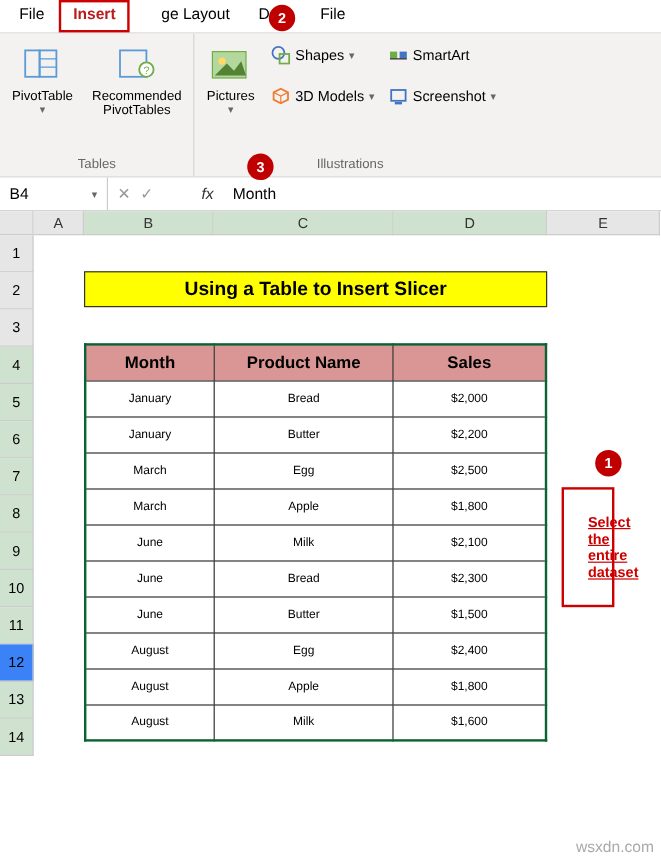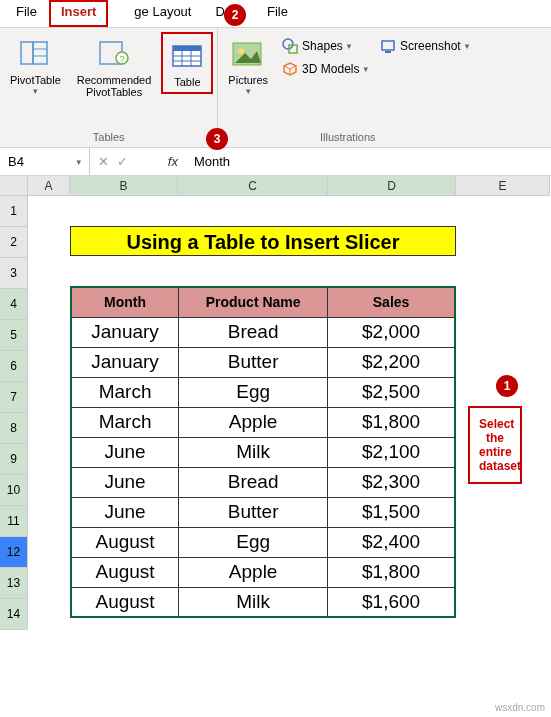--- a/index.html
+++ b/index.html
@@ -10,47 +10,47 @@
 .ribbon-tab { padding: 4px 12px; cursor: pointer; color: #000000; }
 .ribbon-tab.active { border: 2px solid #c00; color: #b91c1c; font-weight: 700; padding: 2px 10px; }
 
 .ribbon { display: flex; background: #f3f2f1; border-bottom: 1px solid #d4d4d4; height: 120px; }
 .ribbon-group { display: flex; flex-direction: column; align-items: center; border-right: 1px solid #d4d4d4; padding: 4px 4px 2px 4px; }
 .ribbon-group-content { display: flex; flex: 1; align-items: flex-start; gap: 4px; }
 .ribbon-group-label { font-size: 11px; color: #666; padding: 2px 0; }
 .big-btn { display: flex; flex-direction: column; align-items: center; justify-content: flex-start; padding: 4px 6px; cursor: pointer; font-size: 11px; text-align: center; }
 .big-btn .icon-box { width: 36px; height: 36px; display: flex; align-items: center; justify-content: center; margin-bottom: 2px; }
 .big-btn.highlighted { border: 2px solid #c00; }
-.small-btn-col { display: flex; flex-direction: column; gap: 3px; padding-top: 4px; }
+.small-btn-col { display: flex; flex-direction: column; gap: 14px; padding-top: 4px; }
 .small-btn { display: flex; align-items: center; gap: 4px; font-size: 12px; padding: 2px 4px; cursor: pointer; }
 .small-btn .mini-icon { width: 16px; height: 16px; display: flex; align-items: center; justify-content: center; }
 
 .step-badge { position: absolute; width: 22px; height: 22px; background: #c00000; color: #fff; border-radius: 50%; display: flex; align-items: center; justify-content: center; font-size: 12px; font-weight: bold; z-index: 10; }
 
 
 .formula-bar { display: flex; align-items: center; border-bottom: 1px solid #d4d4d4; height: 28px; background: #fff; font-size: 13px; }
 .name-box { width: 90px; border-right: 1px solid #ccc; padding: 0 8px; display: flex; align-items: center; justify-content: space-between; height: 100%; }
 .fb-btns { display: flex; align-items: center; gap: 8px; padding: 0 8px; color: #999; }
 .fb-btns span.active { color: #333; margin-left: 32px; }
 .fb-input { flex: 1; padding: 0 8px; }
 .col-head { background: #e6e6e6; border-right: 1px solid #ccc; border-bottom: 1px solid #ccc; text-align: center; font-size: 12px; height: 20px; line-height: 20px; color: #333; }
 .row-head { width: 28px; background: #e6e6e6; border-right: 1px solid #ccc; border-bottom: 1px solid #ccc; text-align: center; font-size: 12px; line-height: 30px; }
 .corner { width: 28px; height: 20px; background: #e6e6e6; border-right: 1px solid #ccc; border-bottom: 1px solid #ccc; }
 
 .cells { position: relative; }
 
-.title-banner { position: absolute; font-weight: bold; font-size: 20px; background: #ffff00; border: 1.5px solid #333; text-align: center; line-height: 30px; padding: 0 4px; }
+.title-banner { position: absolute; font-weight: bold; font-size: 16px; background: #ffff00; border: 1.5px solid #333; text-align: center; line-height: 30px; padding: 0 4px; }
 
 .data-table { position: absolute; border: 2px solid #0a6332; }
-.data-table td { border: 1px solid #333; text-align: center; font-size: 19px; height: 30px; }
+.data-table td { border: 1px solid #333; text-align: center; font-size: 10px; height: 30px; }
 .data-table th { border: 1px solid #333; font-size: 14px; font-weight: bold; height: 30px; background: #da9694; }
 
-.annotation-box { position: absolute; border: 2px solid #c00; color: #c00; font-size: 12px; font-weight: bold; text-align: center; padding: 9px; width: 54px; }
-
-.watermark { position: absolute; bottom: 4px; right: 6px; color: #aaa; font-size: 10px; }
+.annotation-box { position: absolute; border: 2px solid #c00; color: #c00; font-size: 12px; font-weight: bold; text-align: center; padding: 20px; width: 42px; text-decoration: underline; }
+
+.watermark { position: absolute; bottom: 4px; right: 6px; color: #aaa; font-size: 13px; }
 
 .caret { font-size: 9px; color: #666; }
 </style>
 </head>
 <body>
 
 <div class="ribbon-tabs">
   <div class="ribbon-tab">File</div>
   <div class="ribbon-tab active">Insert</div>
   <div class="ribbon-tab" style="padding-left:26px">ge Layout</div>
@@ -79,33 +79,20 @@
         <div class="icon-box">
           <svg width="32" height="32">
               <rect x="2" y="4" width="22" height="22" fill="none" stroke="#5b9bd5" stroke-width="1.5"></rect>
               <circle cx="24" cy="20" r="6" fill="#fff" stroke="#70ad47" stroke-width="1.5"></circle>
               <text x="24" y="24" font-size="9" text-anchor="middle" fill="#70ad47">?</text>
             </svg>
         </div>
         <span style="white-space:pre-line">Recommended
 PivotTables</span>
       </div>
-      <div class="big-btn highlighted">
-        <div class="icon-box">
-          <svg width="32" height="32">
-              <rect x="2" y="6" width="28" height="20" fill="#fff" stroke="#4472c4" stroke-width="1.5"></rect>
-              <rect x="2" y="6" width="28" height="5" fill="#4472c4"></rect>
-              <line x1="2" y1="16" x2="30" y2="16" stroke="#4472c4"></line>
-              <line x1="2" y1="21" x2="30" y2="21" stroke="#4472c4"></line>
-              <line x1="11" y1="6" x2="11" y2="26" stroke="#4472c4"></line>
-              <line x1="20" y1="6" x2="20" y2="26" stroke="#4472c4"></line>
-            </svg>
-        </div>
-        <span>Table</span>
-      </div>
     </div>
     <div class="ribbon-group-label">Tables</div>
   </div>
 
   <div class="ribbon-group" style="border-right:none">
     <div class="ribbon-group-content">
       <div class="big-btn">
         <div class="icon-box">
           <svg width="34" height="30">
               <rect x="2" y="4" width="28" height="22" fill="#b4d79e" stroke="#70ad47"></rect>
@@ -132,20 +119,30 @@
               <svg width="16" height="16">
                 <path d="M8 2 L14 5 L14 11 L8 14 L2 11 L2 5 Z" fill="none" stroke="#ed7d31" stroke-width="1.5"></path>
                 <path d="M2 5 L8 8 L14 5 M8 8 L8 14" fill="none" stroke="#ed7d31"></path>
               </svg>
             </span>
           <span>3D Models</span> 
             <span class="caret">▾</span>
         </div>
       </div>
       <div class="small-btn-col">
+        <div class="small-btn">
+          <span class="mini-icon">
+              <svg width="16" height="16">
+                <rect x="1" y="5" width="6" height="6" fill="#70ad47"></rect>
+                <rect x="9" y="5" width="6" height="6" fill="#4472c4"></rect>
+                <path d="M1 11 L15 11" stroke="#333"></path>
+              </svg>
+            </span>
+          <span>SmartArt</span>
+        </div>
         <div class="small-btn">
           <span class="mini-icon">
               <svg width="16" height="16">
                 <rect x="2" y="3" width="12" height="9" fill="none" stroke="#4472c4" stroke-width="1.5"></rect>
                 <rect x="5" y="13" width="6" height="2" fill="#4472c4"></rect>
               </svg>
             </span>
           <span>Screenshot</span> 
             <span class="caret">▾</span>
         </div>

